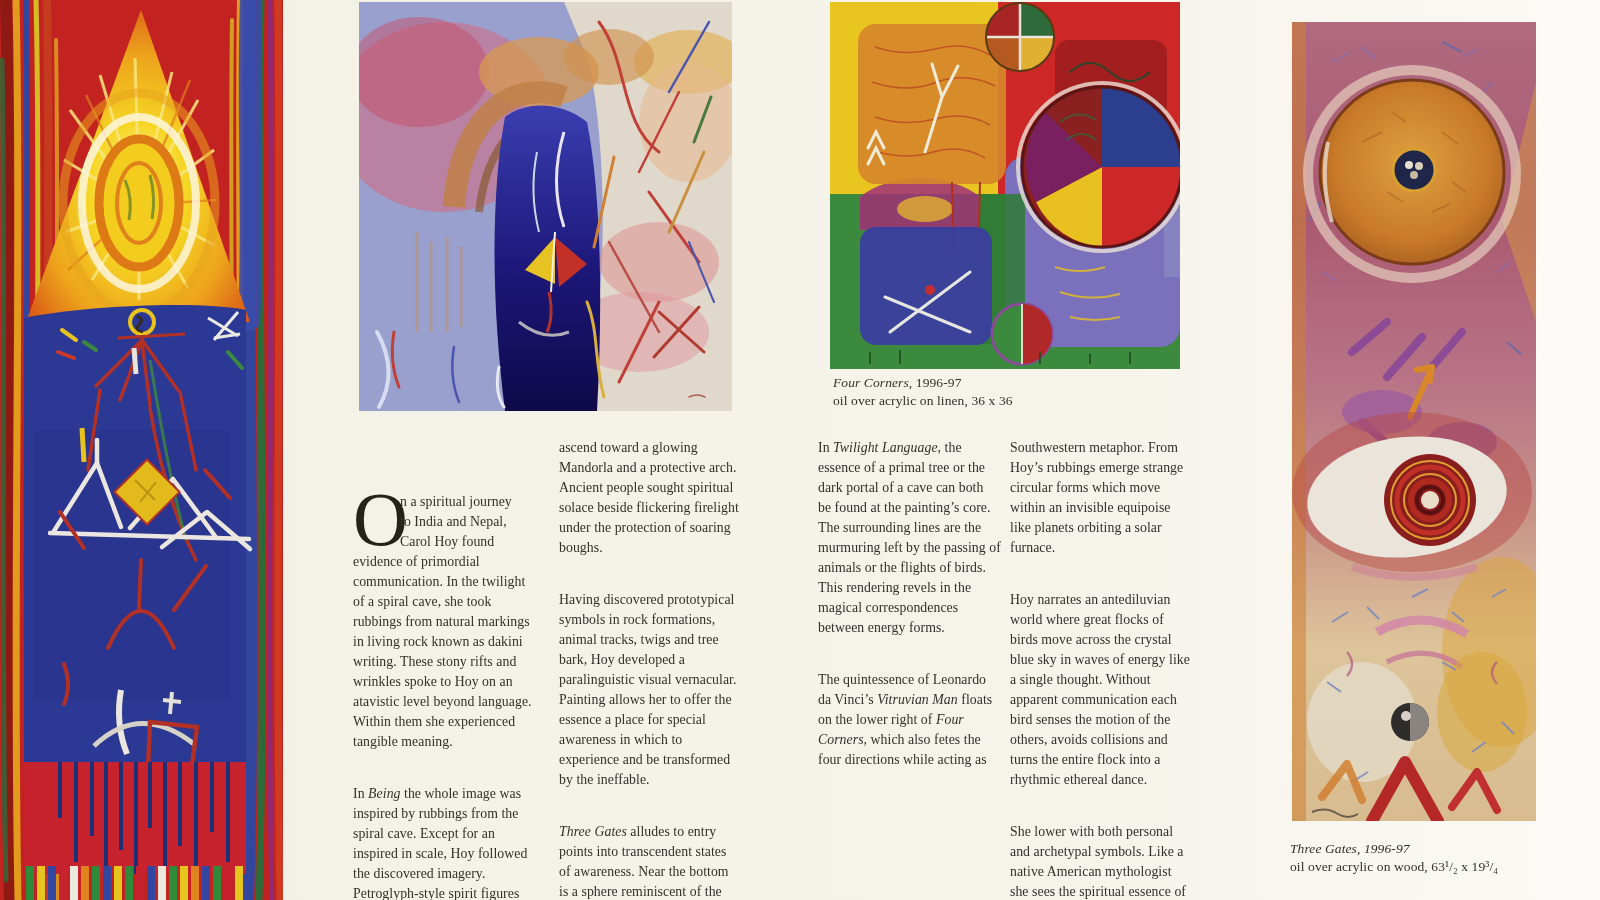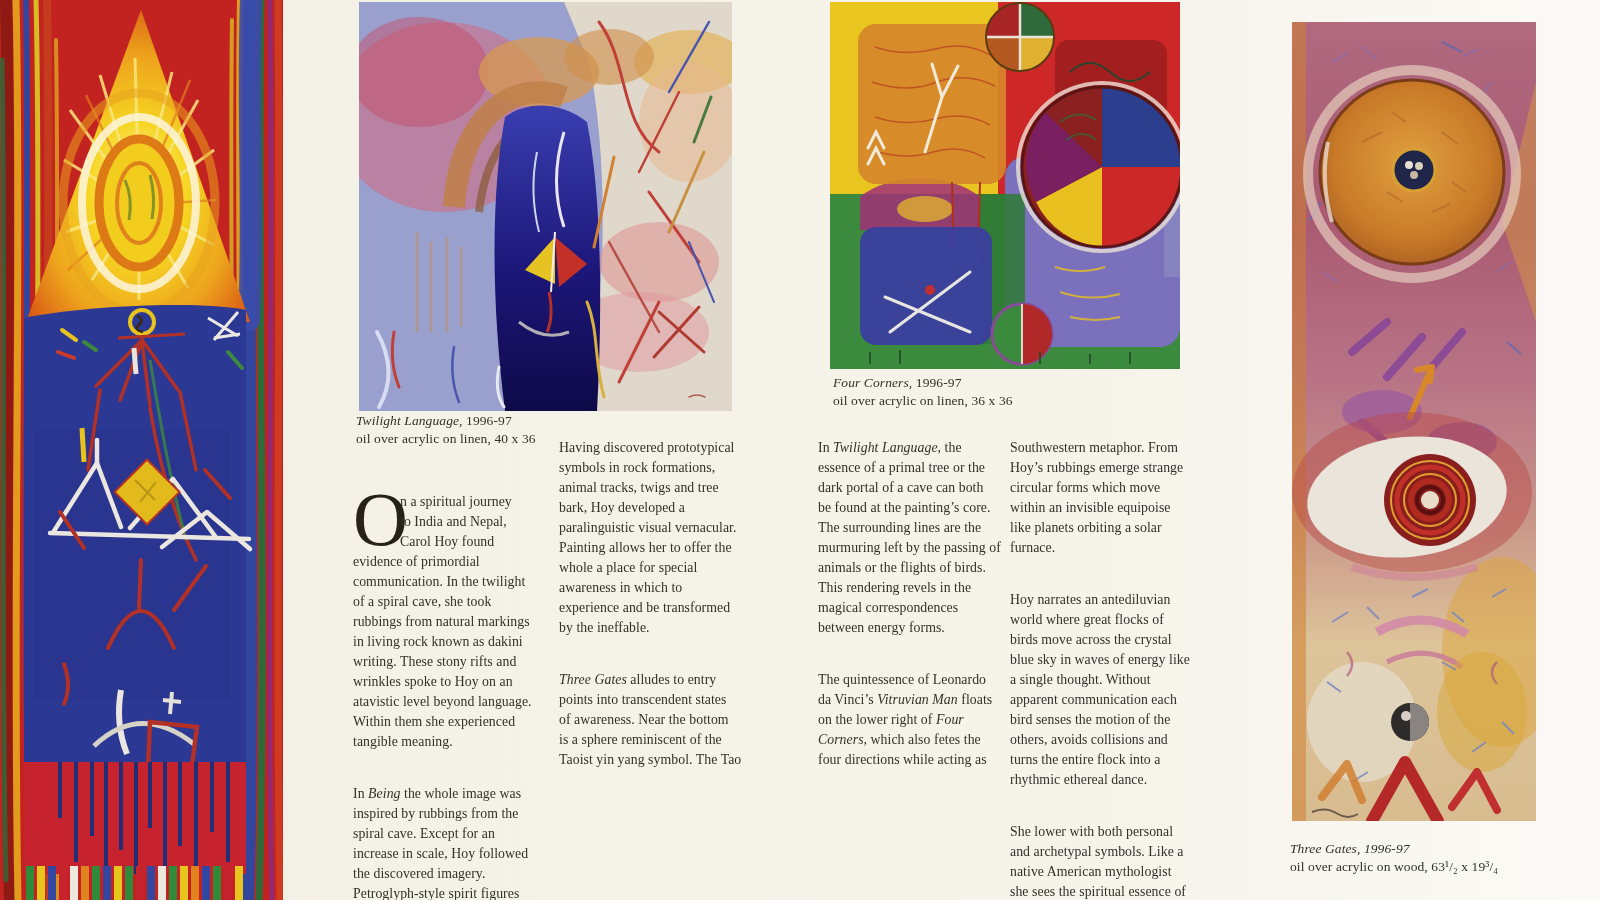--- a/index.html
+++ b/index.html
@@ -367,24 +367,20 @@
       <circle cx="114" cy="694" r="5" fill="#d8d0c8"></circle>
       <g fill="none" stroke-linejoin="round" stroke-linecap="round">
         <path d="M80,799 L113,740 L146,799" stroke="#b52828" stroke-width="12"></path>
         <path d="M160,785 L185,750 L205,788" stroke="#c03030" stroke-width="8"></path>
         <path d="M30,775 L55,742 L70,778" stroke="#d08030" stroke-width="8" opacity=".85"></path>
       </g>
       <path d="M20,790 q14,-6 26,2 q10,6 20,0" stroke="#3a3430" stroke-width="2" fill="none" opacity=".7"></path>
     </svg>
   </div>
 
-  <div class="caption" style="left:356px;top:412px">
-    <div><span class="t-i">Twilight Language,</span><span> 1996-97</span></div>
-    <div>oil over acrylic on linen, 40 x 36</div>
-  </div>
 
   <div class="caption" style="left:833px;top:374px">
     <div><span class="t-i">Four Corners,</span><span> 1996-97</span></div>
     <div>oil over acrylic on linen, 36 x 36</div>
   </div>
 
   <div class="caption" style="left:1290px;top:840px">
     <div><span class="t-i">Three Gates, 1996-97</span><span></span></div>
     <div>oil over acrylic on wood, 63¹/₂ x 19³/₄</div>
   </div>
@@ -403,34 +399,42 @@
         <div class="ln">writing. These stony rifts and</div>
         <div class="ln">wrinkles spoke to Hoy on an</div>
         <div class="ln">atavistic level beyond language.</div>
         <div class="ln">Within them she experienced</div>
         <div class="ln">tangible meaning.</div>
       </div>
       <div class="para">
         <div class="ln">In <i>Being</i> the whole image was</div>
         <div class="ln">inspired by rubbings from the</div>
         <div class="ln">spiral cave. Except for an</div>
-        <div class="ln">increase in scale, Hoy followed</div>
+        <div class="ln">inspired in scale, Hoy followed</div>
         <div class="ln">the discovered imagery.</div>
         <div class="ln">Petroglyph-style spirit figures</div>
       </div>
     </div>
   <div class="col" style="left:559px;top:438px">
+      <div class="para">
+        <div class="ln">ascend toward a glowing</div>
+        <div class="ln">Mandorla and a protective arch.</div>
+        <div class="ln">Ancient people sought spiritual</div>
+        <div class="ln">solace beside flickering firelight</div>
+        <div class="ln">under the protection of soaring</div>
+        <div class="ln">boughs.</div>
+      </div>
       <div class="para">
         <div class="ln">Having discovered prototypical</div>
         <div class="ln">symbols in rock formations,</div>
         <div class="ln">animal tracks, twigs and tree</div>
         <div class="ln">bark, Hoy developed a</div>
         <div class="ln">paralinguistic visual vernacular.</div>
         <div class="ln">Painting allows her to offer the</div>
-        <div class="ln">whole a place for special</div>
+        <div class="ln">essence a place for special</div>
         <div class="ln">awareness in which to</div>
         <div class="ln">experience and be transformed</div>
         <div class="ln">by the ineffable.</div>
       </div>
       <div class="para">
         <div class="ln"><i>Three Gates</i> alludes to entry</div>
         <div class="ln">points into transcendent states</div>
         <div class="ln">of awareness. Near the bottom</div>
         <div class="ln">is a sphere reminiscent of the</div>
         <div class="ln">Taoist yin yang symbol. The Tao</div>

